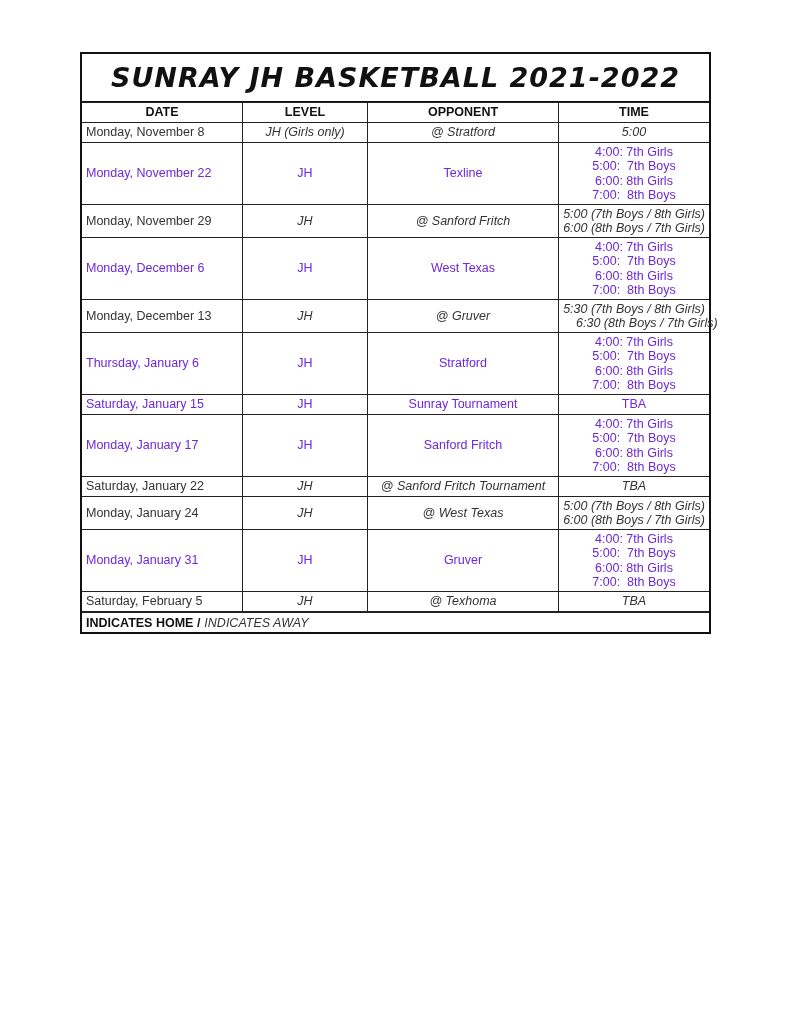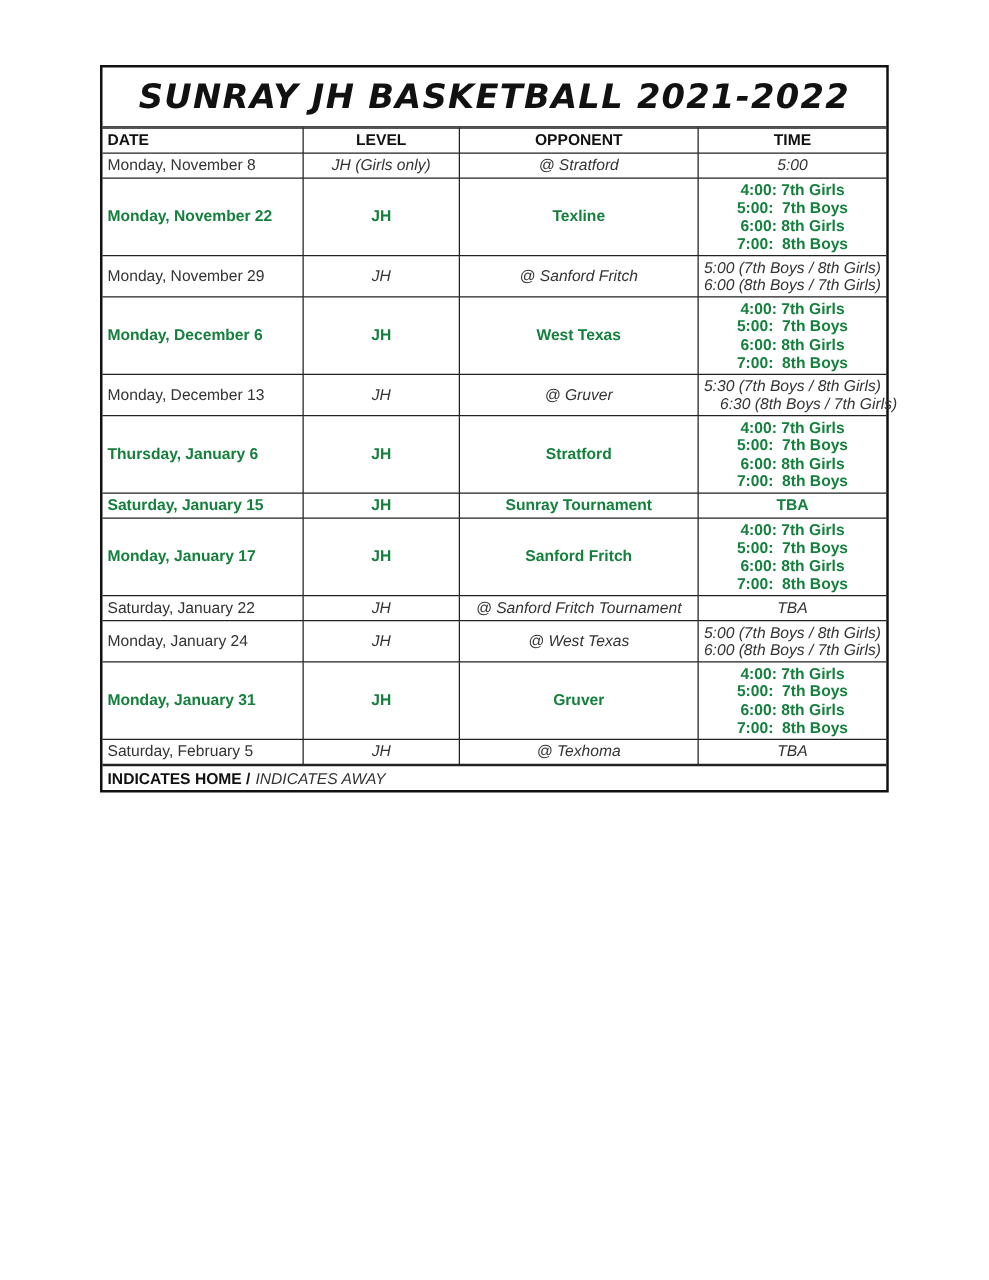--- a/index.html
+++ b/index.html
@@ -11,38 +11,38 @@
   td, th { border: 1.5px solid #222; font-size: 12.5px; padding: 0 4px; line-height: 14.5px; }
   tr > :first-child { border-left: none; }
   tr > :last-child { border-right: none; }
   th { height: 19px; font-weight: bold; text-align: center; }
   .c-date { width: 152px; text-align: left; }
   .c-level { width: 116px; text-align: center; }
   .c-opp { width: 182px; text-align: center; }
   .c-time { text-align: center; }
   tr.away td { height: 19px; font-style: italic; color: #333; }
   tr.away td.c-date { font-style: normal; }
-  tr.home td { font-weight: bold; color: #15803d; }
+  tr.home td { font-weight: normal; color: #6d28d9; }
   tr.home.multi td { height: 61px; }
   tr.home.single td { height: 19px; }
   tr.away.two td { height: 32px; }
   .time-line { display: block; }
   .legend { height: 19px; font-size: 12.5px; padding: 0 4px; display: flex; align-items: center; border-top: 1.5px solid #222; }
   .legend b { font-weight: bold; }
   .legend i { font-style: italic; color: #333; margin-left: 4px; }
 </style>
 </head>
 <body>
 
 <div class="sheet">
   <div class="title">SUNRAY JH BASKETBALL 2021-2022</div>
   <table>
     <thead>
       <tr>
-        <th class="c-date" style="">DATE</th>
+        <th class="c-date" style="text-align:center">DATE</th>
         <th class="c-level">LEVEL</th>
         <th class="c-opp">OPPONENT</th>
         <th class="c-time">TIME</th>
       </tr>
     </thead>
     <tbody id="rows">
         <tr class="away">
           <td class="c-date">Monday, November 8</td>
           <td class="c-level">JH (Girls only)</td>
           <td class="c-opp">@ Stratford</td>

